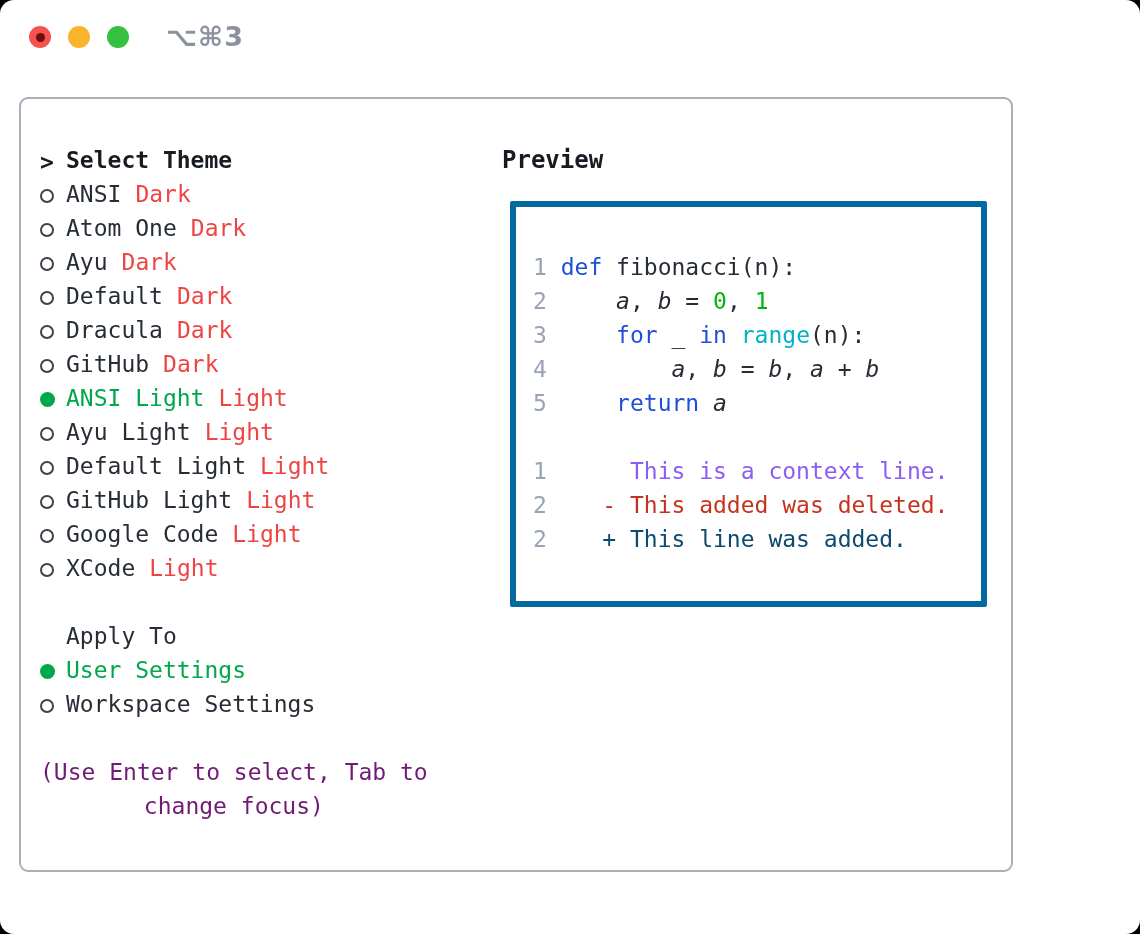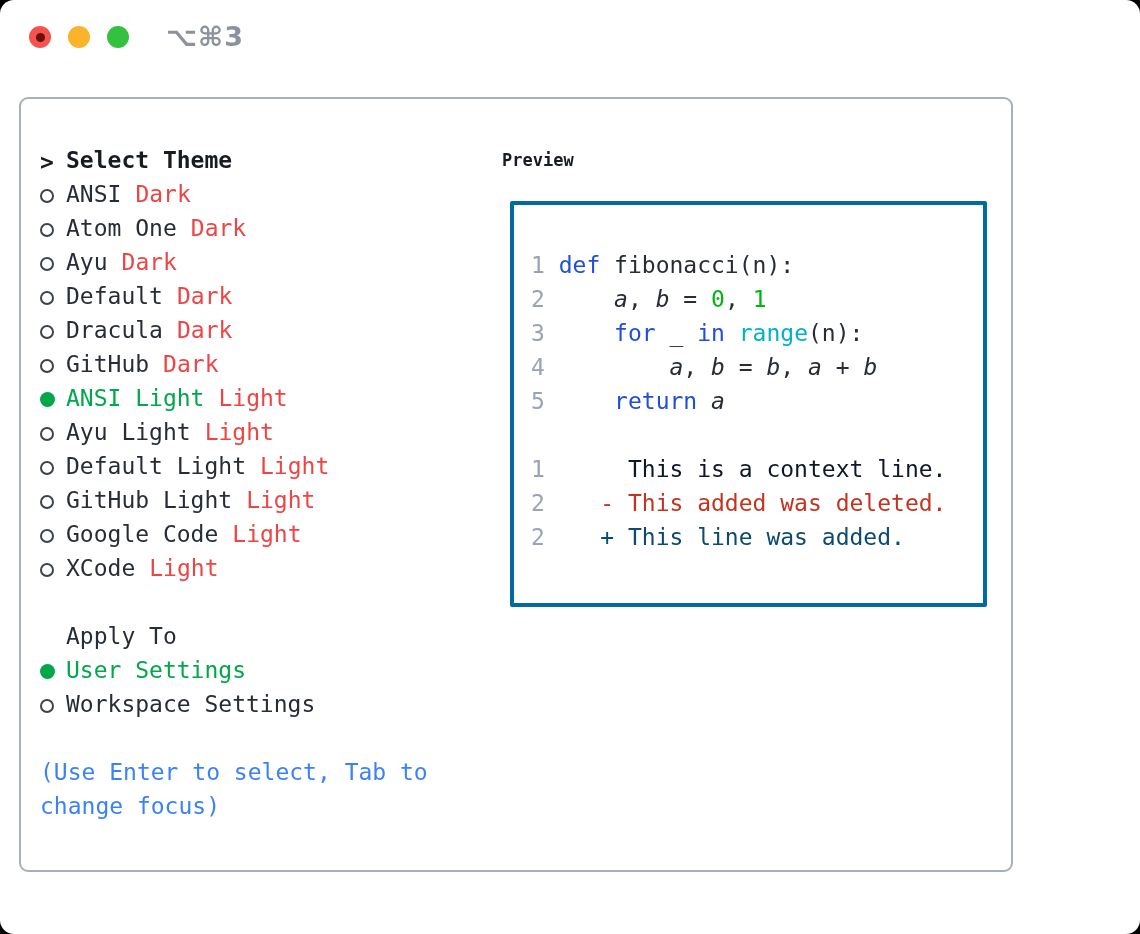--- a/index.html
+++ b/index.html
@@ -33,29 +33,29 @@
   .radio{
     position:absolute;left:0;top:10px;width:14px;height:14px;box-sizing:border-box;
     border:2px solid #3c434d;border-radius:50%;
   }
   .radio.selected{width:15px;height:15px;border:none;top:9.5px;}
   .prefix-char{font-weight:700;color:#171b22;}
   .title{font-weight:700;color:#171b22;}
   .subtitle{color:#272d36;margin-top:22px;}
   .item-name{color:#272d36;}
   .item-variant{color:#ef4444;margin-left:14px;}
-  .help .row{color:#3b82f6;}
+  .help .row{color:#701a75;text-align:center;}
   
   .preview-title{
     position:absolute;left:481px;top:44px;height:34px;line-height:34px;
-    font-size:17px;font-weight:700;color:#171b22;white-space:pre;
+    font-size:24px;font-weight:700;color:#171b22;white-space:pre;
   }
   .preview-box{
     position:absolute;left:489px;top:102px;width:477px;height:406px;
-    box-sizing:border-box;border:4px solid #0369a1;border-radius:2px;
+    box-sizing:border-box;border:6px solid #0369a1;border-radius:2px;
     background:#ffffff;padding:43px 0 0 17px;overflow:hidden;
   }
   .pline{display:block;height:34px;line-height:34px;white-space:pre;font-size:23px;}
   .tok-var{font-style:italic;}
   .blank{height:34px;}
 </style>
 </head>
 <body>
 
 <div class="window">
@@ -109,20 +109,20 @@
     <div class="preview-title">Preview</div>
 
     <div class="preview-box">
       <div id="preview-lines">
           <div class="pline"><span style="color: rgb(154, 163, 179);">1 </span><span style="color: rgb(31, 79, 216);">def</span><span style="color: rgb(39, 45, 54);"> fibonacci(n):</span></div>
           <div class="pline"><span style="color: rgb(154, 163, 179);">2 </span><span style="color: rgb(39, 45, 54);">    </span><span class="tok-var" style="color: rgb(39, 45, 54);">a</span><span style="color: rgb(39, 45, 54);">, </span><span class="tok-var" style="color: rgb(39, 45, 54);">b</span><span style="color: rgb(39, 45, 54);"> = </span><span style="color: rgb(0, 181, 15);">0</span><span style="color: rgb(39, 45, 54);">, </span><span style="color: rgb(0, 181, 15);">1</span></div>
           <div class="pline"><span style="color: rgb(154, 163, 179);">3 </span><span style="color: rgb(39, 45, 54);">    </span><span style="color: rgb(31, 79, 216);">for</span><span style="color: rgb(39, 45, 54);"> _ </span><span style="color: rgb(31, 79, 216);">in</span><span style="color: rgb(39, 45, 54);"> </span><span style="color: rgb(0, 178, 199);">range</span><span style="color: rgb(39, 45, 54);">(n):</span></div>
           <div class="pline"><span style="color: rgb(154, 163, 179);">4 </span><span style="color: rgb(39, 45, 54);">        </span><span class="tok-var" style="color: rgb(39, 45, 54);">a</span><span style="color: rgb(39, 45, 54);">, </span><span class="tok-var" style="color: rgb(39, 45, 54);">b</span><span style="color: rgb(39, 45, 54);"> = </span><span class="tok-var" style="color: rgb(39, 45, 54);">b</span><span style="color: rgb(39, 45, 54);">, </span><span class="tok-var" style="color: rgb(39, 45, 54);">a</span><span style="color: rgb(39, 45, 54);"> + </span><span class="tok-var" style="color: rgb(39, 45, 54);">b</span></div>
           <div class="pline"><span style="color: rgb(154, 163, 179);">5 </span><span style="color: rgb(39, 45, 54);">    </span><span style="color: rgb(31, 79, 216);">return</span><span style="color: rgb(39, 45, 54);"> </span><span class="tok-var" style="color: rgb(39, 45, 54);">a</span></div>
           <div class="pline blank"></div>
-          <div class="pline"><span style="color: rgb(154, 163, 179);">1    </span><span style="color: #0f172a;">  This is a context line.</span></div>
+          <div class="pline"><span style="color: rgb(154, 163, 179);">1    </span><span style="color: #8b5cf6;">  This is a context line.</span></div>
           <div class="pline"><span style="color: rgb(154, 163, 179);">2    </span><span style="color: rgb(197, 51, 31);">- This added was deleted.</span></div>
           <div class="pline"><span style="color: rgb(154, 163, 179);">2    </span><span style="color: #0c4a6e;">+ This line was added.</span></div>
         </div>
     </div>
 
   </div>
 </div>
 
 </body></html>

